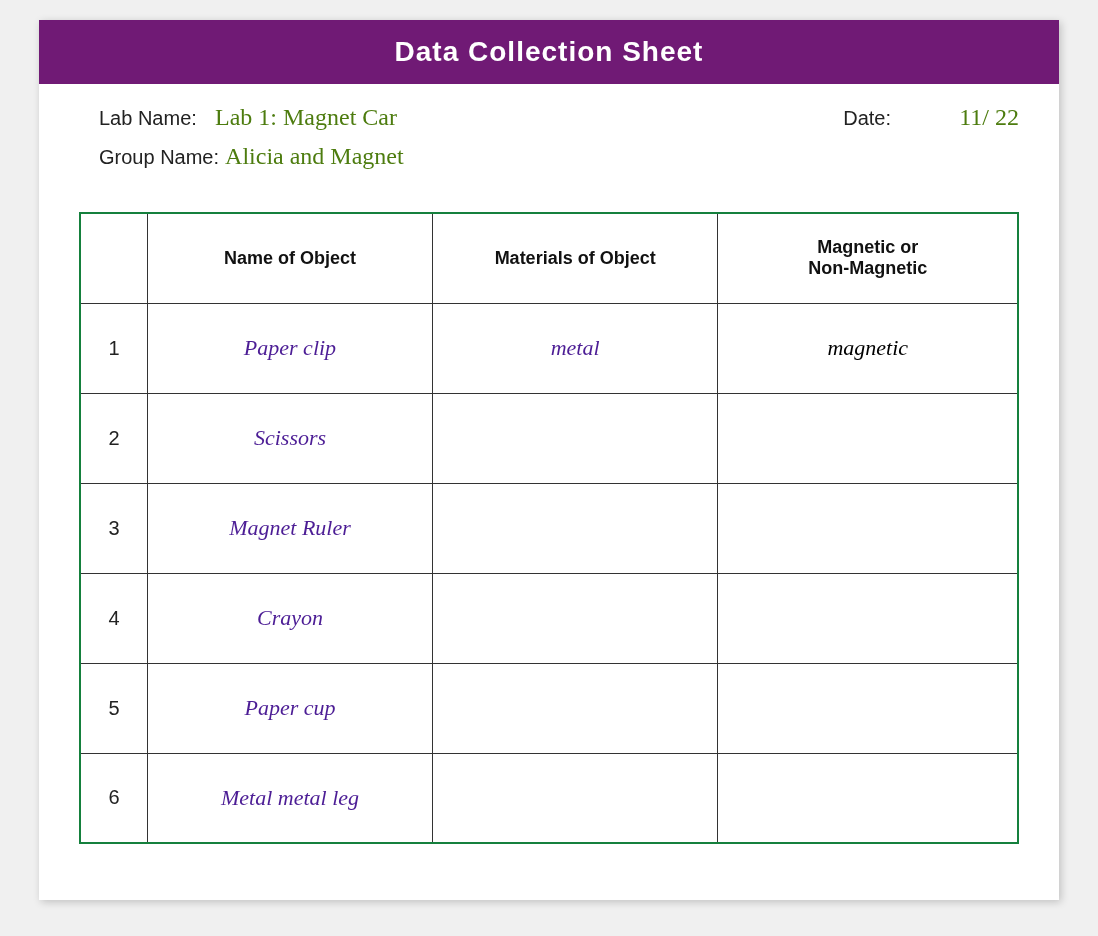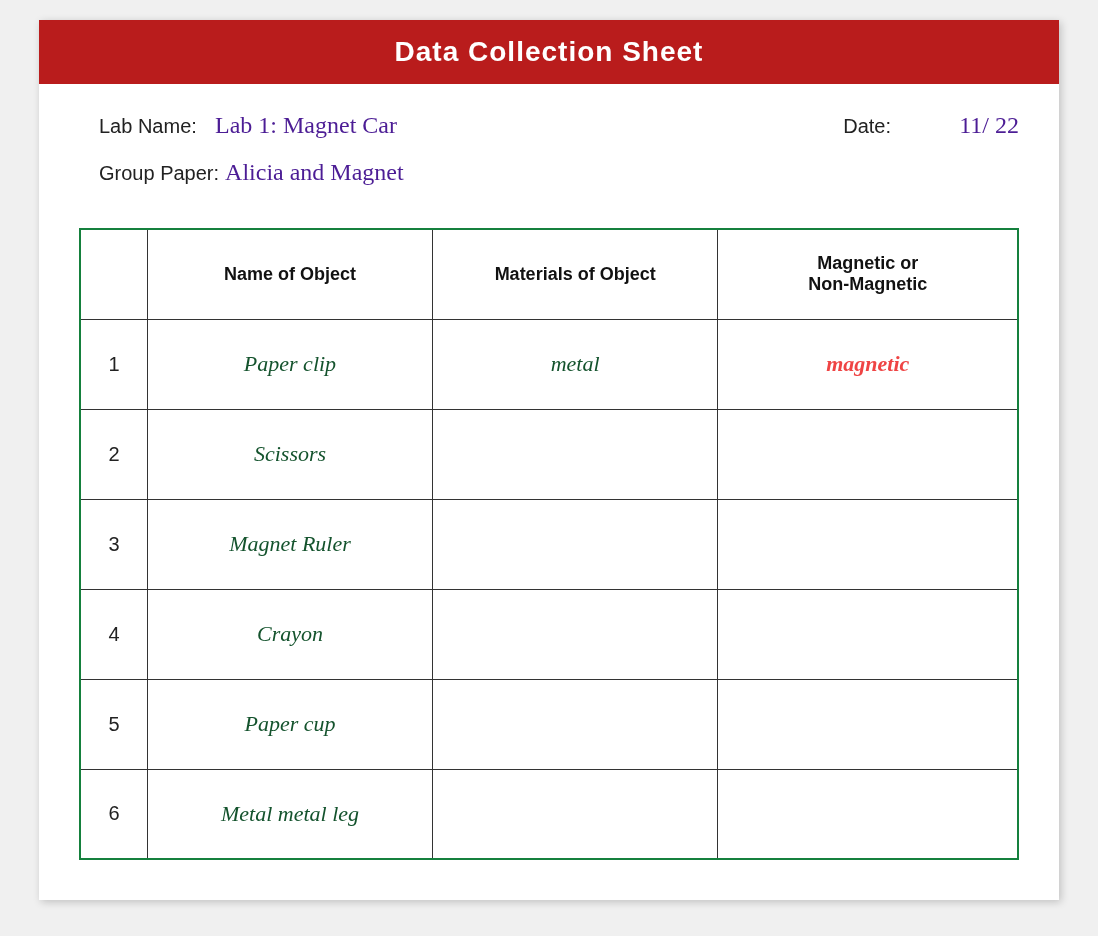--- a/index.html
+++ b/index.html
@@ -19,21 +19,21 @@
 
     .page {
       background: #ffffff;
       width: 1020px;
       min-height: 880px;
       padding: 0;
       box-shadow: 2px 2px 8px rgba(0,0,0,0.2);
     }
 
     .header-bar {
-      background: #b91c1c;
+      background: #701a75;
       color: #ffffff;
       text-align: center;
       padding: 16px 24px;
       font-size: 28px;
       font-weight: bold;
       letter-spacing: 1px;
     }
 
     .meta-section {
       padding: 20px 40px 10px 60px;
@@ -48,23 +48,22 @@
     .meta-label {
       font-size: 20px;
       font-weight: normal;
       color: #222;
       min-width: 110px;
     }
 
     .meta-value {
       font-size: 24px;
       font-family: 'Segoe Script', 'Brush Script MT', cursive;
-      color: #4c1d95;
+      color: #4d7c0f;
       margin-left: 6px;
-      margin-top: 8px;
     }
 
     .meta-date-section {
       margin-left: auto;
       display: flex;
       align-items: baseline;
     }
 
     .table-container {
       padding: 20px 40px 30px 40px;
@@ -114,28 +113,28 @@
     }
 
     .num-cell {
       font-size: 20px;
       color: #222;
     }
 
     .handwritten {
       font-family: 'Segoe Script', 'Brush Script MT', cursive;
       font-style: italic;
-      color: #14532d;
+      color: #4c1d95;
     }
 
     .handwritten-bold {
       font-family: 'Segoe Script', 'Brush Script MT', cursive;
       font-style: italic;
-      font-weight: bold;
-      color: #ef4444;
+      font-weight: normal;
+      color: #000000;
     }
   </style>
 </head>
 <body>
 
 <div class="page">
 
   <div class="header-bar">
     <span>Data Collection Sheet</span>
   </div>
@@ -143,21 +142,21 @@
   <div class="meta-section">
     <div class="meta-row">
       <span class="meta-label">Lab Name:</span>
       <span class="meta-value">Lab 1: Magnet Car</span>
       <div class="meta-date-section">
         <span class="meta-label">Date:</span>
         <span class="meta-value">11/ 22</span>
       </div>
     </div>
     <div class="meta-row">
-      <span class="meta-label">Group Paper:</span>
+      <span class="meta-label">Group Name:</span>
       <span class="meta-value">Alicia and Magnet</span>
     </div>
   </div>
 
   <div class="table-container">
     <table>
       <thead>
         <tr>
           <th class="col-num"></th>
           <th class="col-name">Name of Object</th>

